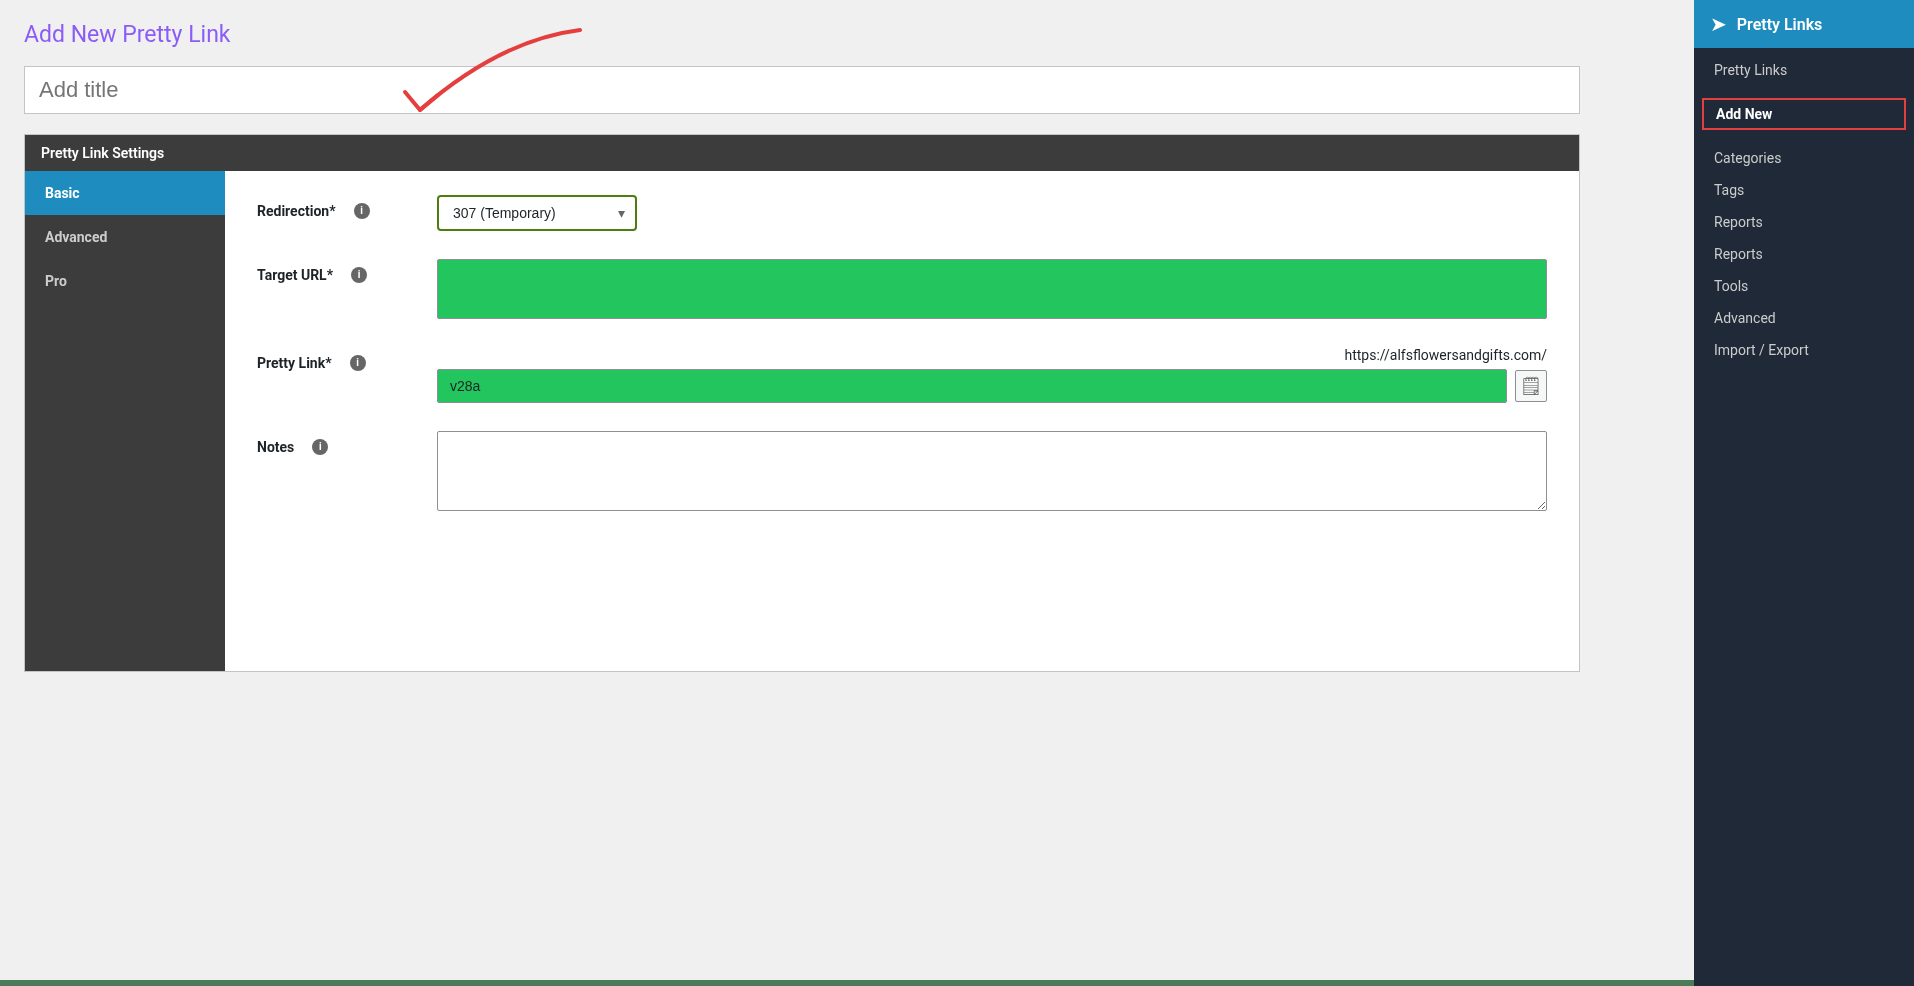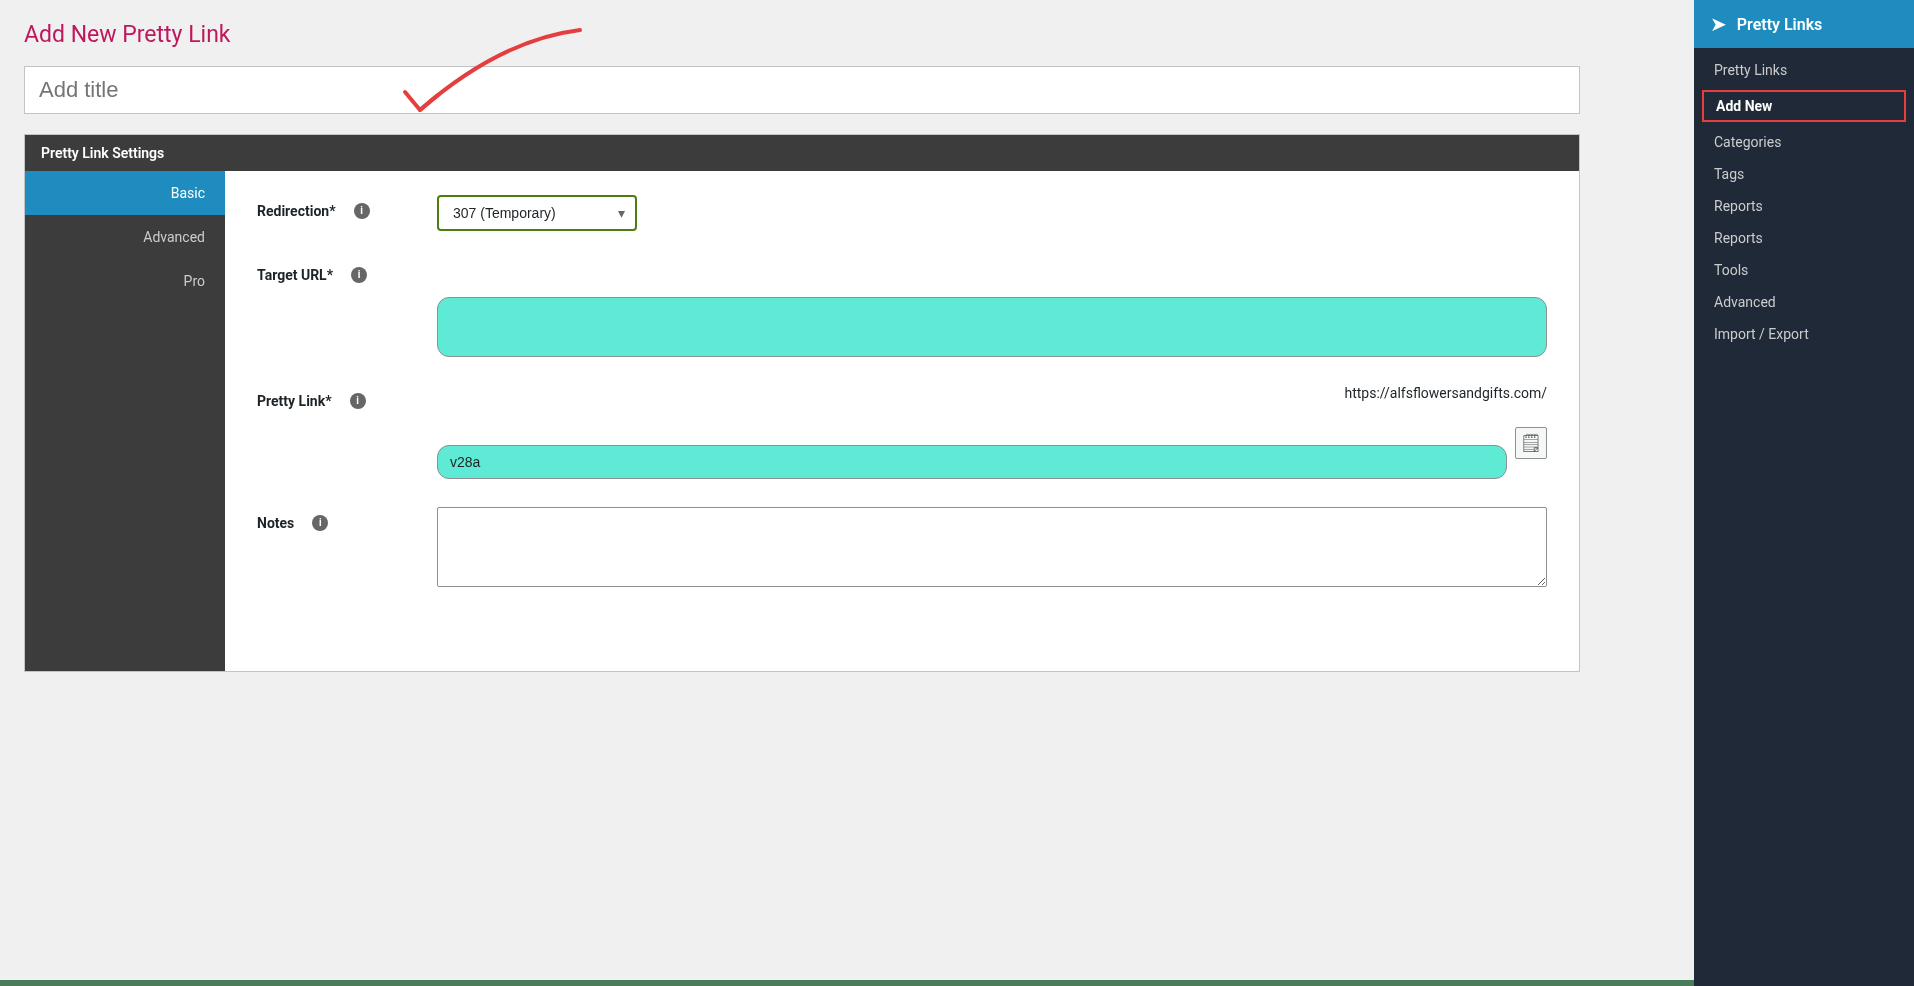--- a/index.html
+++ b/index.html
@@ -15,21 +15,21 @@
     .main-content {
       margin-right: 0;
       padding: 20px 24px;
       background: #f0f0f1;
       min-height: 986px;
     }
 
     .page-title {
       font-size: 23px;
       font-weight: 400;
-      color: #be185d;
+      color: #8b5cf6;
       margin-bottom: 16px;
       line-height: 1.3;
     }
 
     .title-input-wrap {
       background: #fff;
       border: 1px solid #c3c4c7;
       margin-bottom: 20px;
       width: calc(100% - 310px);
     }
@@ -69,22 +69,21 @@
       width: 200px;
       background: #3c3c3c;
       flex-shrink: 0;
     }
 
     .tab-item {
       padding: 14px 20px;
       color: #ccc;
       cursor: pointer;
       font-size: 14px;
-      font-weight: 400;
-      text-align: right;
+      font-weight: 700;
     }
 
     .tab-item.active {
       background: #1e8cbe;
       color: #fff;
     }
 
     
     .form-area {
       flex: 1;
@@ -162,27 +161,26 @@
       transform: translateY(-50%);
       color: #666;
       pointer-events: none;
       font-size: 14px;
     }
 
     
     .text-input {
       width: 100%;
       border: 1px solid #8c8f94;
-      border-radius: 12px;
+      border-radius: 2px;
       padding: 8px 12px;
       font-size: 14px;
       color: #1d2327;
       outline: none;
-      background: #5eead4;
-      margin-top: 38px;
+      background: #22c55e;
     }
 
     .target-url-input {
       min-height: 60px;
     }
 
     
     .pretty-link-url {
       font-size: 14px;
       color: #1d2327;
@@ -284,21 +282,21 @@
       cursor: pointer;
       font-size: 14px;
       transition: background 0.15s;
     }
 
     .nav-item.highlighted {
       background: transparent;
       border: 2px solid #e53e3e;
       color: #fff;
       font-weight: 700;
-      margin: 4px 8px;
+      margin: 12px 8px;
       padding: 6px 12px;
     }
 
     
     .bottom-bar {
       position: fixed;
       bottom: 0;
       left: 0;
       right: 220px;
       height: 6px;

